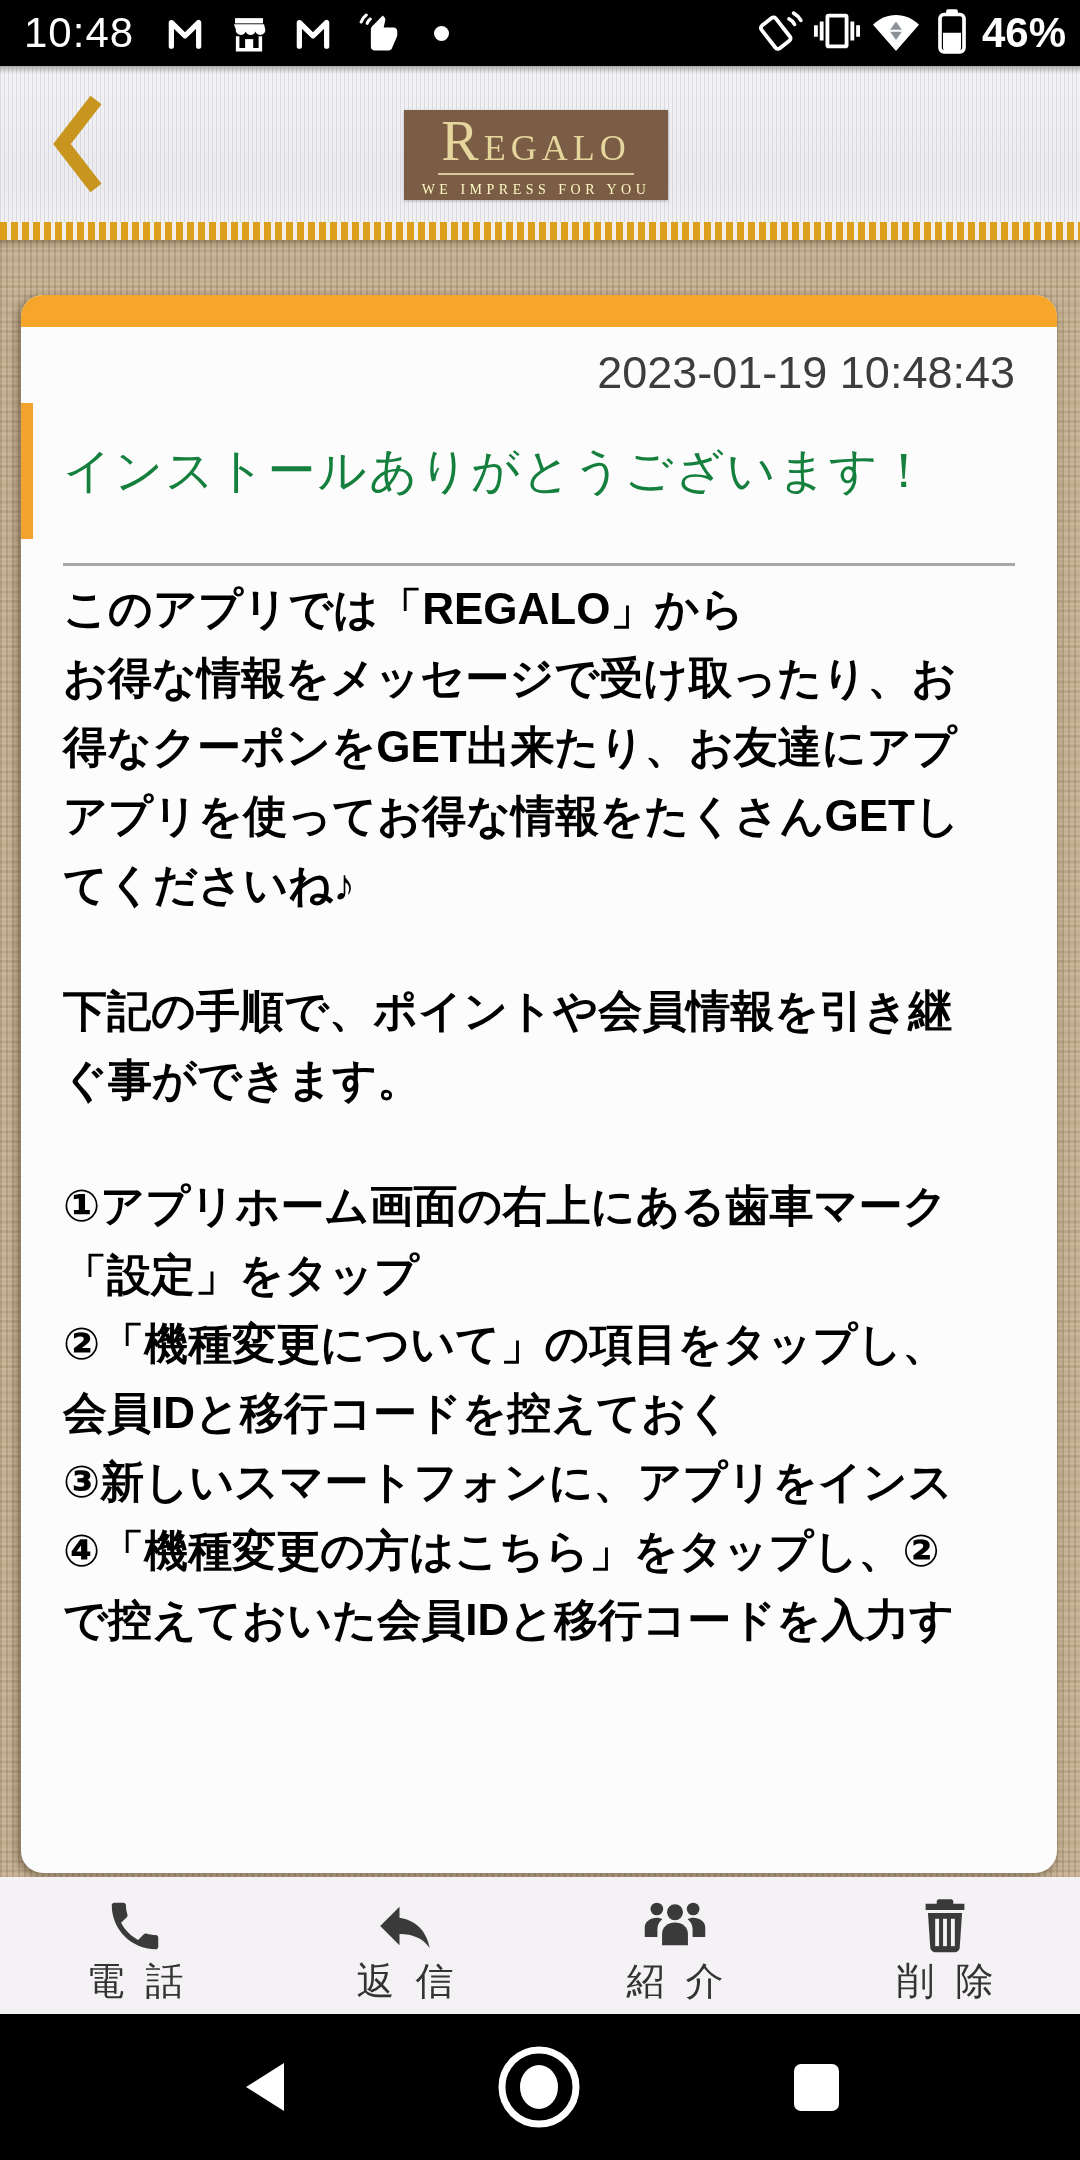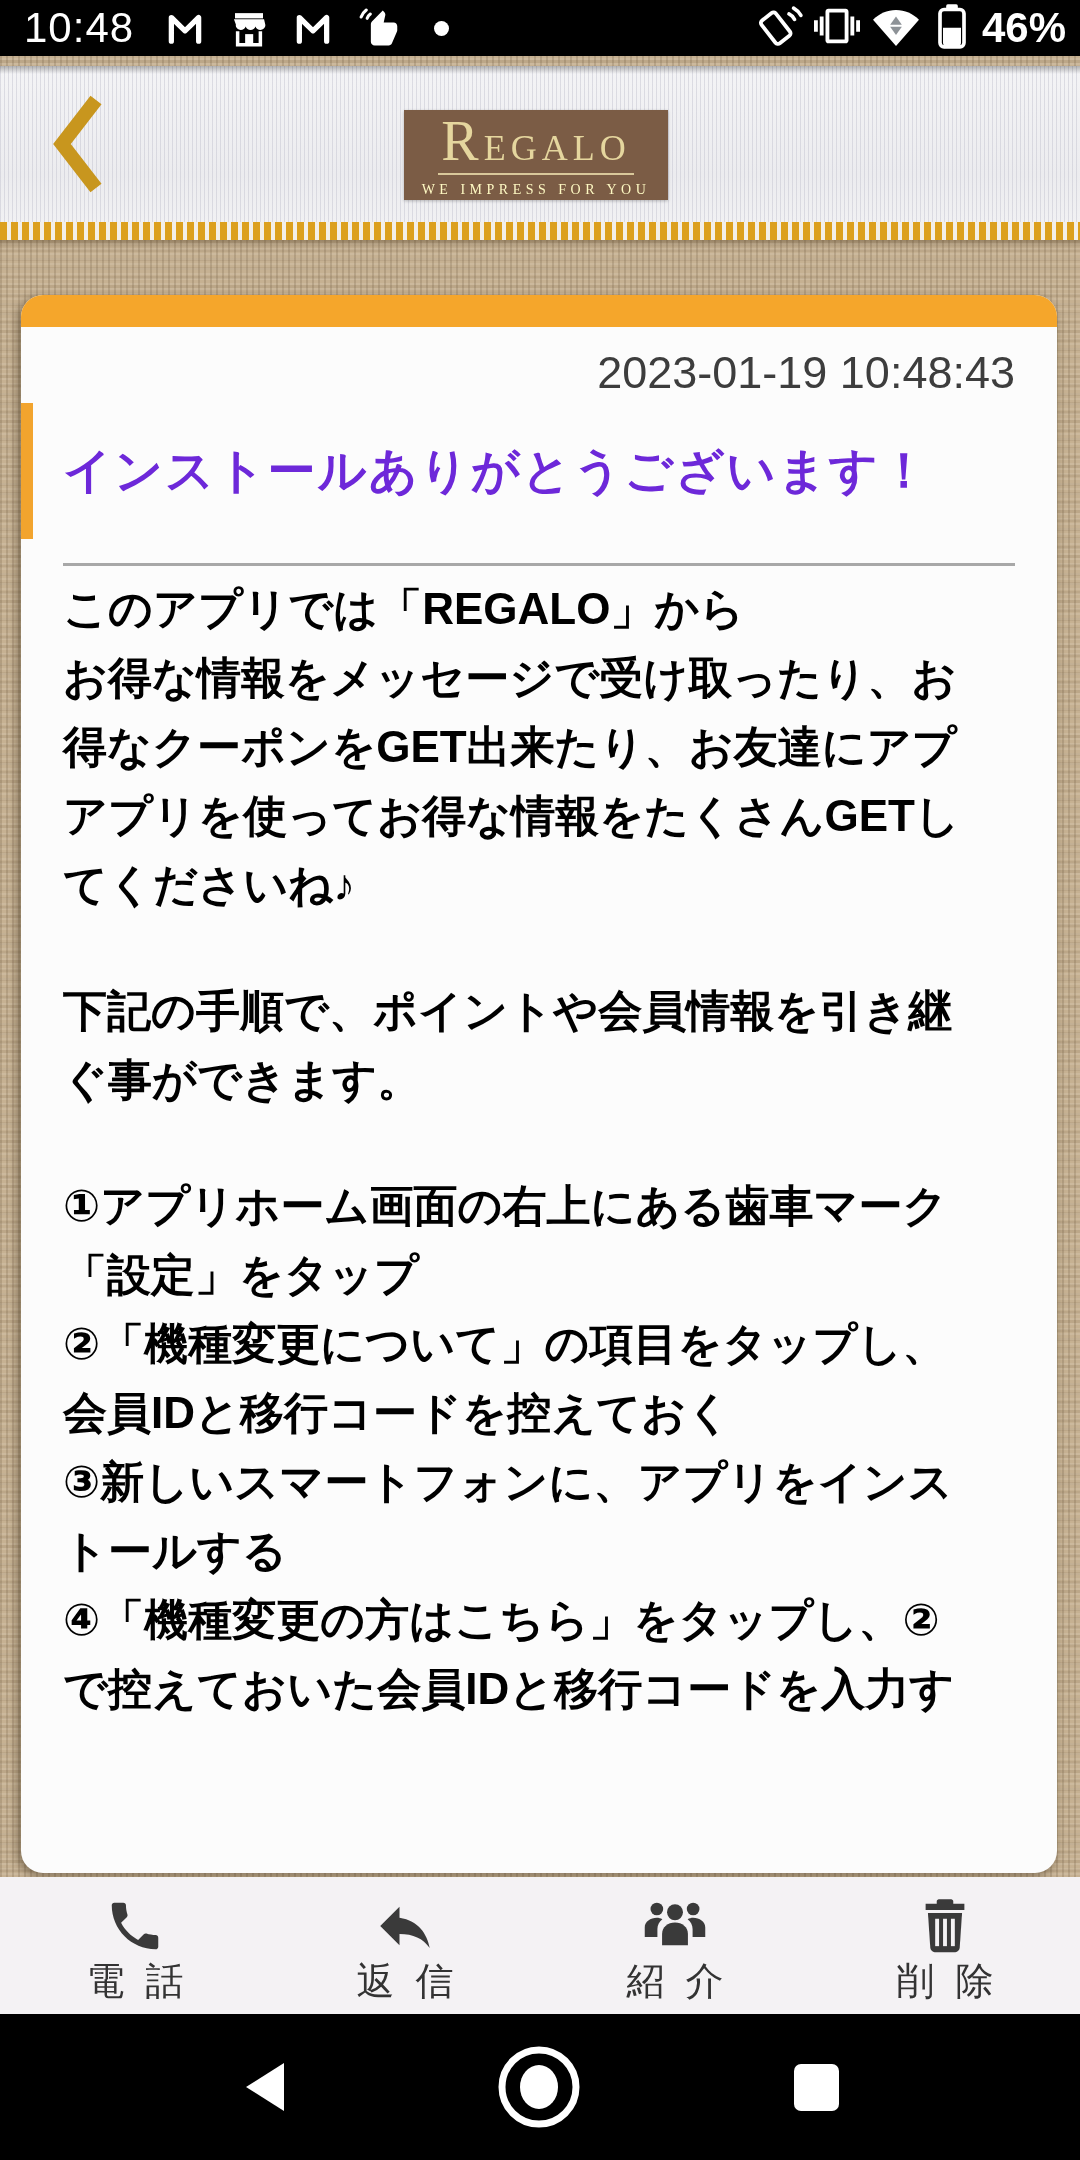--- a/index.html
+++ b/index.html
@@ -8,21 +8,21 @@
 
   .screen { position:relative; width:1080px; height:2160px; overflow:hidden;
     background-color:#C6B192;
     background-image:
       repeating-linear-gradient(90deg, rgba(108,88,62,.22) 0 2px, rgba(0,0,0,0) 2px 6px),
       repeating-linear-gradient(0deg, rgba(255,255,255,.10) 0 2px, rgba(0,0,0,0) 2px 5px),
       repeating-linear-gradient(0deg, rgba(120,98,70,.13) 0 3px, rgba(0,0,0,0) 3px 9px);
   }
 
   
-  .status-bar { position:absolute; top:0; left:0; width:1080px; height:56px; background:#000;
+  .status-bar { position:absolute; top:0; left:0; width:1080px; height:66px; background:#000;
     display:flex; align-items:center; color:#fff; z-index:30; }
   .sb-time { font-size:42px; margin-left:24px; letter-spacing:1px; }
   .sb-left-icons { display:flex; align-items:center; gap:22px; margin-left:30px; }
   .sb-left-icons svg { display:block; }
   .sb-dot { width:15px; height:15px; border-radius:50%; background:#fff; margin-left:12px; }
   .sb-spacer { flex:1; }
   .sb-right { display:flex; align-items:center; gap:10px; margin-right:14px; }
   .sb-batt-text { font-size:42px; font-weight:600; }
 
   
@@ -53,21 +53,21 @@
     background:linear-gradient(rgba(80,60,30,.32), rgba(0,0,0,0)); }
 
   
   .card { position:absolute; left:21px; top:275px; width:1036px; height:1578px; background:#FCFCFC;
     border-radius:22px; overflow:hidden; z-index:10;
     box-shadow:-5px 2px 8px rgba(60,45,25,.30), 0 4px 8px rgba(60,45,25,.25);margin-top:20px; }
   .card-topbar { height:32px; background:#F5A62B; }
   .msg-date { text-align:right; font-size:45px; color:#3D3D3D; margin:20px 42px 0 0; line-height:1.15; }
   .title-row { position:relative; margin-top:44px; padding-left:42px; }
   .accent-bar { position:absolute; left:0; top:-40px; width:12px; height:136px; background:#F2A42E; }
-  .msg-title { font-size:48px; font-weight:bold; color:#6d28d9; letter-spacing:2px; line-height:56px; }
+  .msg-title { font-size:48px; font-weight:normal; color:#15803d; letter-spacing:2px; line-height:56px; }
   .divider { height:3px; background:#A8A8A8; margin:64px 42px 0 42px; }
   .body-text { margin:8px 42px 0 42px; font-size:44px; color:#000000;font-weight:bold; }
   .bl { height:69px; line-height:69px; white-space:nowrap; overflow:visible; }
   .bl.empty { height:57px; }
 
   
   .toolbar { position:absolute; top:1877px; left:0; width:1080px; height:137px; background:#F4F2F4;
     display:flex; z-index:20; }
   .tb-item { flex:1; display:flex; flex-direction:column; align-items:center; padding-top:16px;
     color:#3A3A3A; cursor:pointer; }
@@ -180,21 +180,20 @@
       <div class="bl">てくださいね♪</div>
       <div class="bl empty"></div>
       <div class="bl">下記の手順で、ポイントや会員情報を引き継</div>
       <div class="bl">ぐ事ができます。</div>
       <div class="bl empty"></div>
       <div class="bl">①アプリホーム画面の右上にある歯車マーク</div>
       <div class="bl">「設定」をタップ</div>
       <div class="bl">②「機種変更について」の項目をタップし、</div>
       <div class="bl">会員IDと移行コードを控えておく</div>
       <div class="bl">③新しいスマートフォンに、アプリをインス</div>
-      <div class="bl">トールする</div>
       <div class="bl">④「機種変更の方はこちら」をタップし、②</div>
       <div class="bl">で控えておいた会員IDと移行コードを入力す</div>
     </div>
   </div>
 
   <div class="toolbar">
     <div class="tb-item">
       <span class="tb-icon">
         <svg width="62" height="62" viewBox="0 0 24 24">
             <path d="M6.62 10.79c1.44 2.83 3.76 5.14 6.59 6.59l2.2-2.2c.27-.27.67-.36 1.02-.24 1.12.37 2.33.57 3.57.57.55 0 1 .45 1 1V20c0 .55-.45 1-1 1-9.39 0-17-7.61-17-17 0-.55.45-1 1-1h3.5c.55 0 1 .45 1 1 0 1.25.2 2.45.57 3.57.11.35.03.74-.25 1.02l-2.2 2.2z" fill="#3A3A3A"></path>

